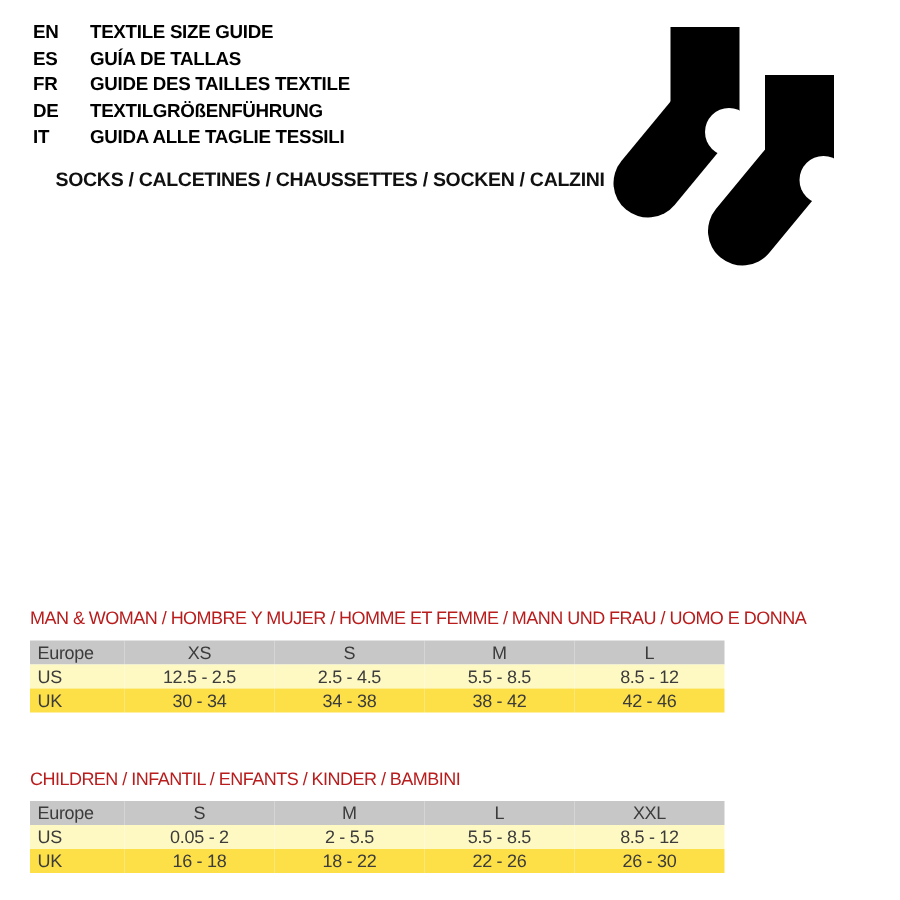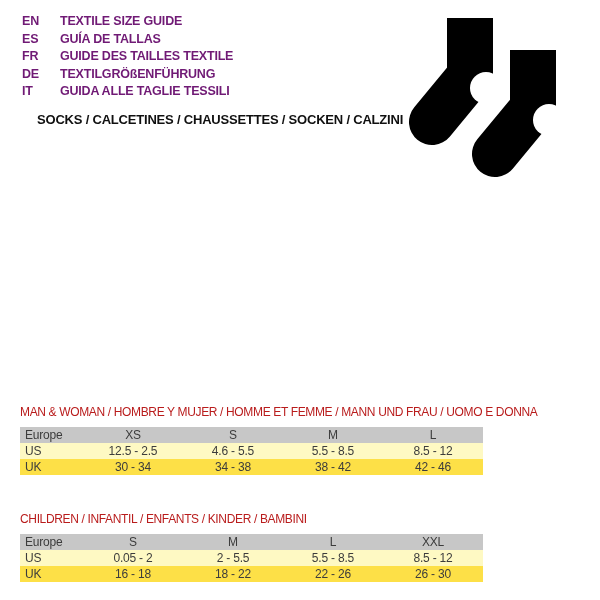--- a/index.html
+++ b/index.html
@@ -15,21 +15,21 @@
   }
 
   
   .langs { position: absolute; left: 22px; top: 13px; }
   .lang-row {
     display: flex;
     line-height: 17.6px;
     font-size: 12.5px;
     font-weight: bold;
     letter-spacing: -0.2px;
-    color: #701a75;
+    color: #000000;
     white-space: nowrap;
   }
   .lang-code { width: 38px; flex: 0 0 38px; }
 
   
   .category {
     position: absolute;
     left: 21px;
     top: 112px;
     font-size: 13px;
@@ -138,21 +138,21 @@
           <th>XS</th>
           <th>S</th>
           <th>M</th>
           <th>L</th>
         </tr>
       </thead>
       <tbody>
         <tr class="row-even">
           <td>US</td>
           <td>12.5 - 2.5</td>
-          <td>4.6 - 5.5</td>
+          <td>2.5 - 4.5</td>
           <td>5.5 - 8.5</td>
           <td>8.5 - 12</td>
         </tr>
         <tr class="row-odd">
           <td>UK</td>
           <td>30 - 34</td>
           <td>34 - 38</td>
           <td>38 - 42</td>
           <td>42 - 46</td>
         </tr>

